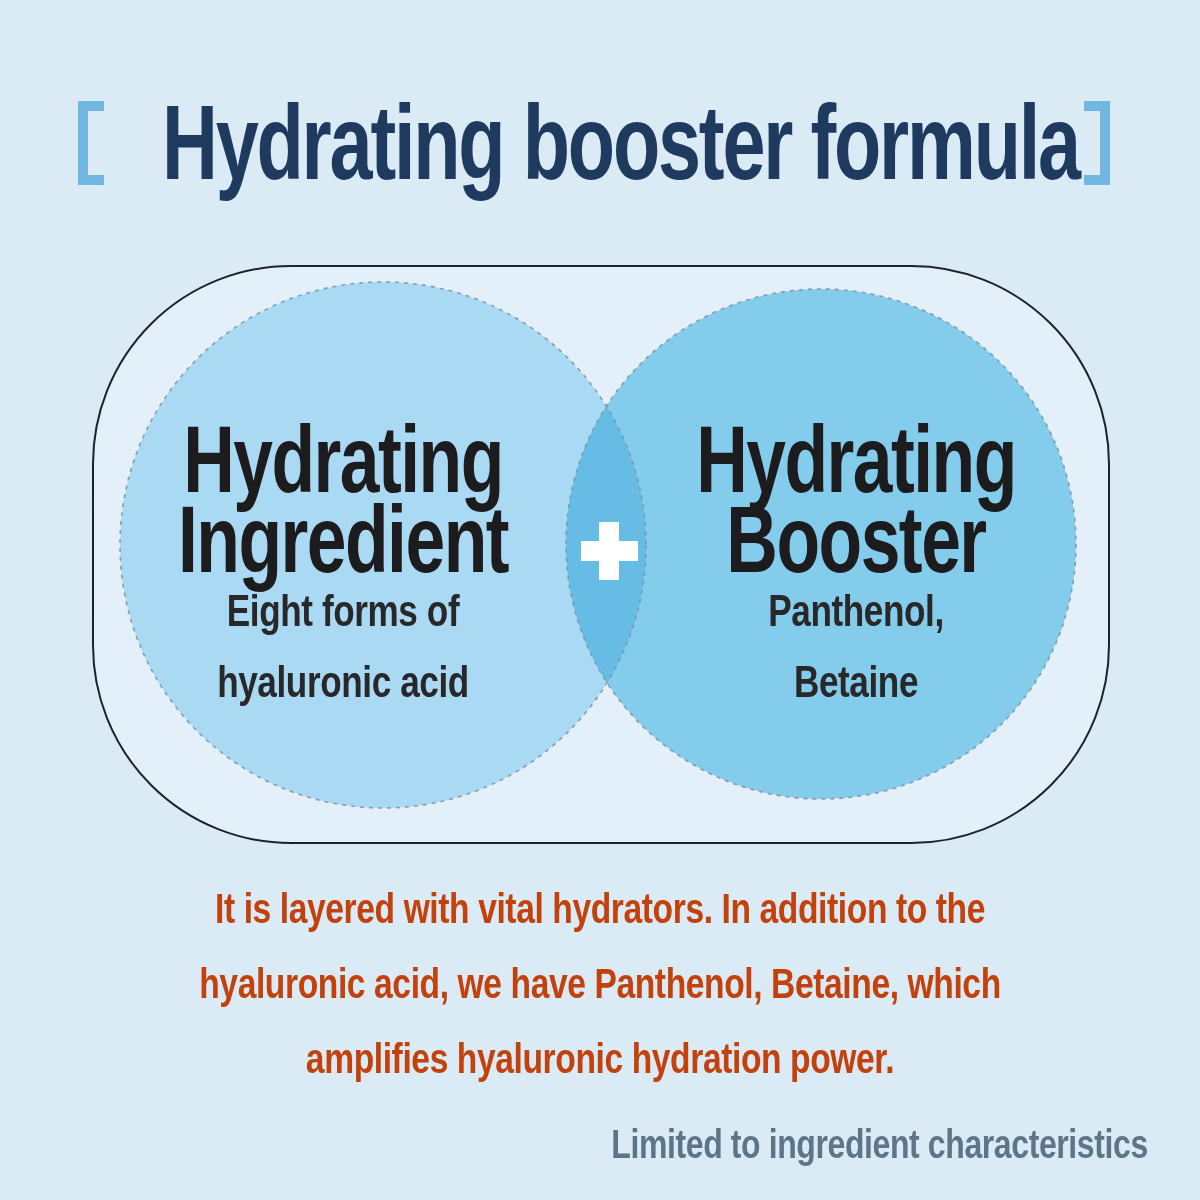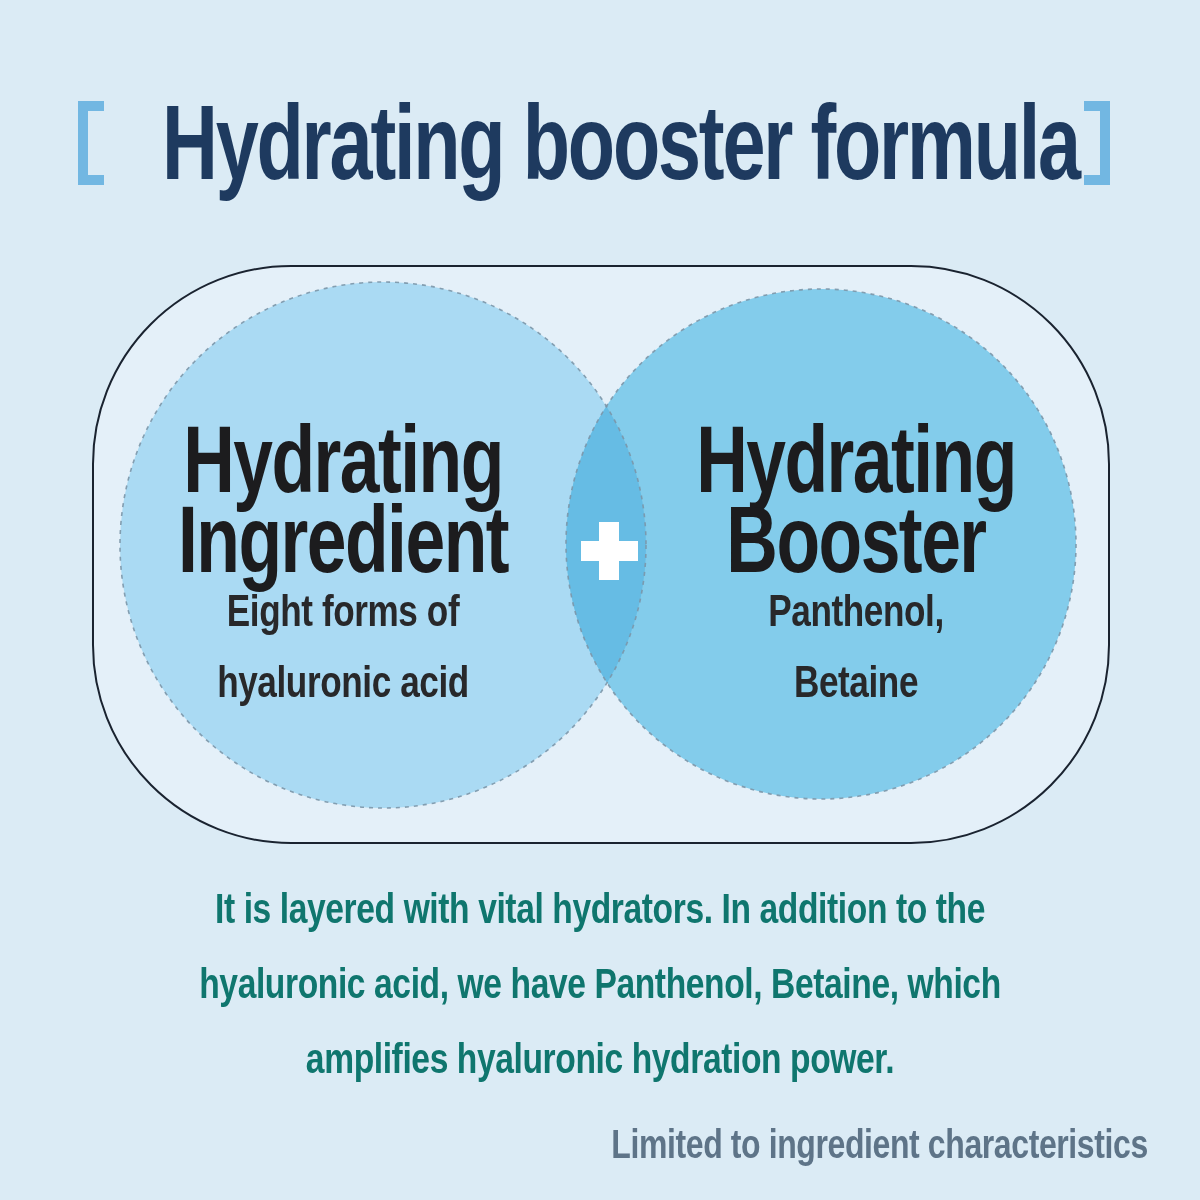--- a/index.html
+++ b/index.html
@@ -79,21 +79,21 @@
   }
   .circle-sub.left  { left: -7px; }
   .circle-sub.right { left: 506px; }
 
   
   .description {
     position: absolute;
     left: 0; top: 871px;
     width: 1200px;
     text-align: center;
-    color: #0f766e;
+    color: #c2410c;
   }
   .body-line {
     font-size: 42px;
     line-height: 75px;
     font-weight: 600;
     letter-spacing: -0.5px;
     white-space: nowrap;
     transform: scaleX(0.80);
     transform-origin: center center;
   }

